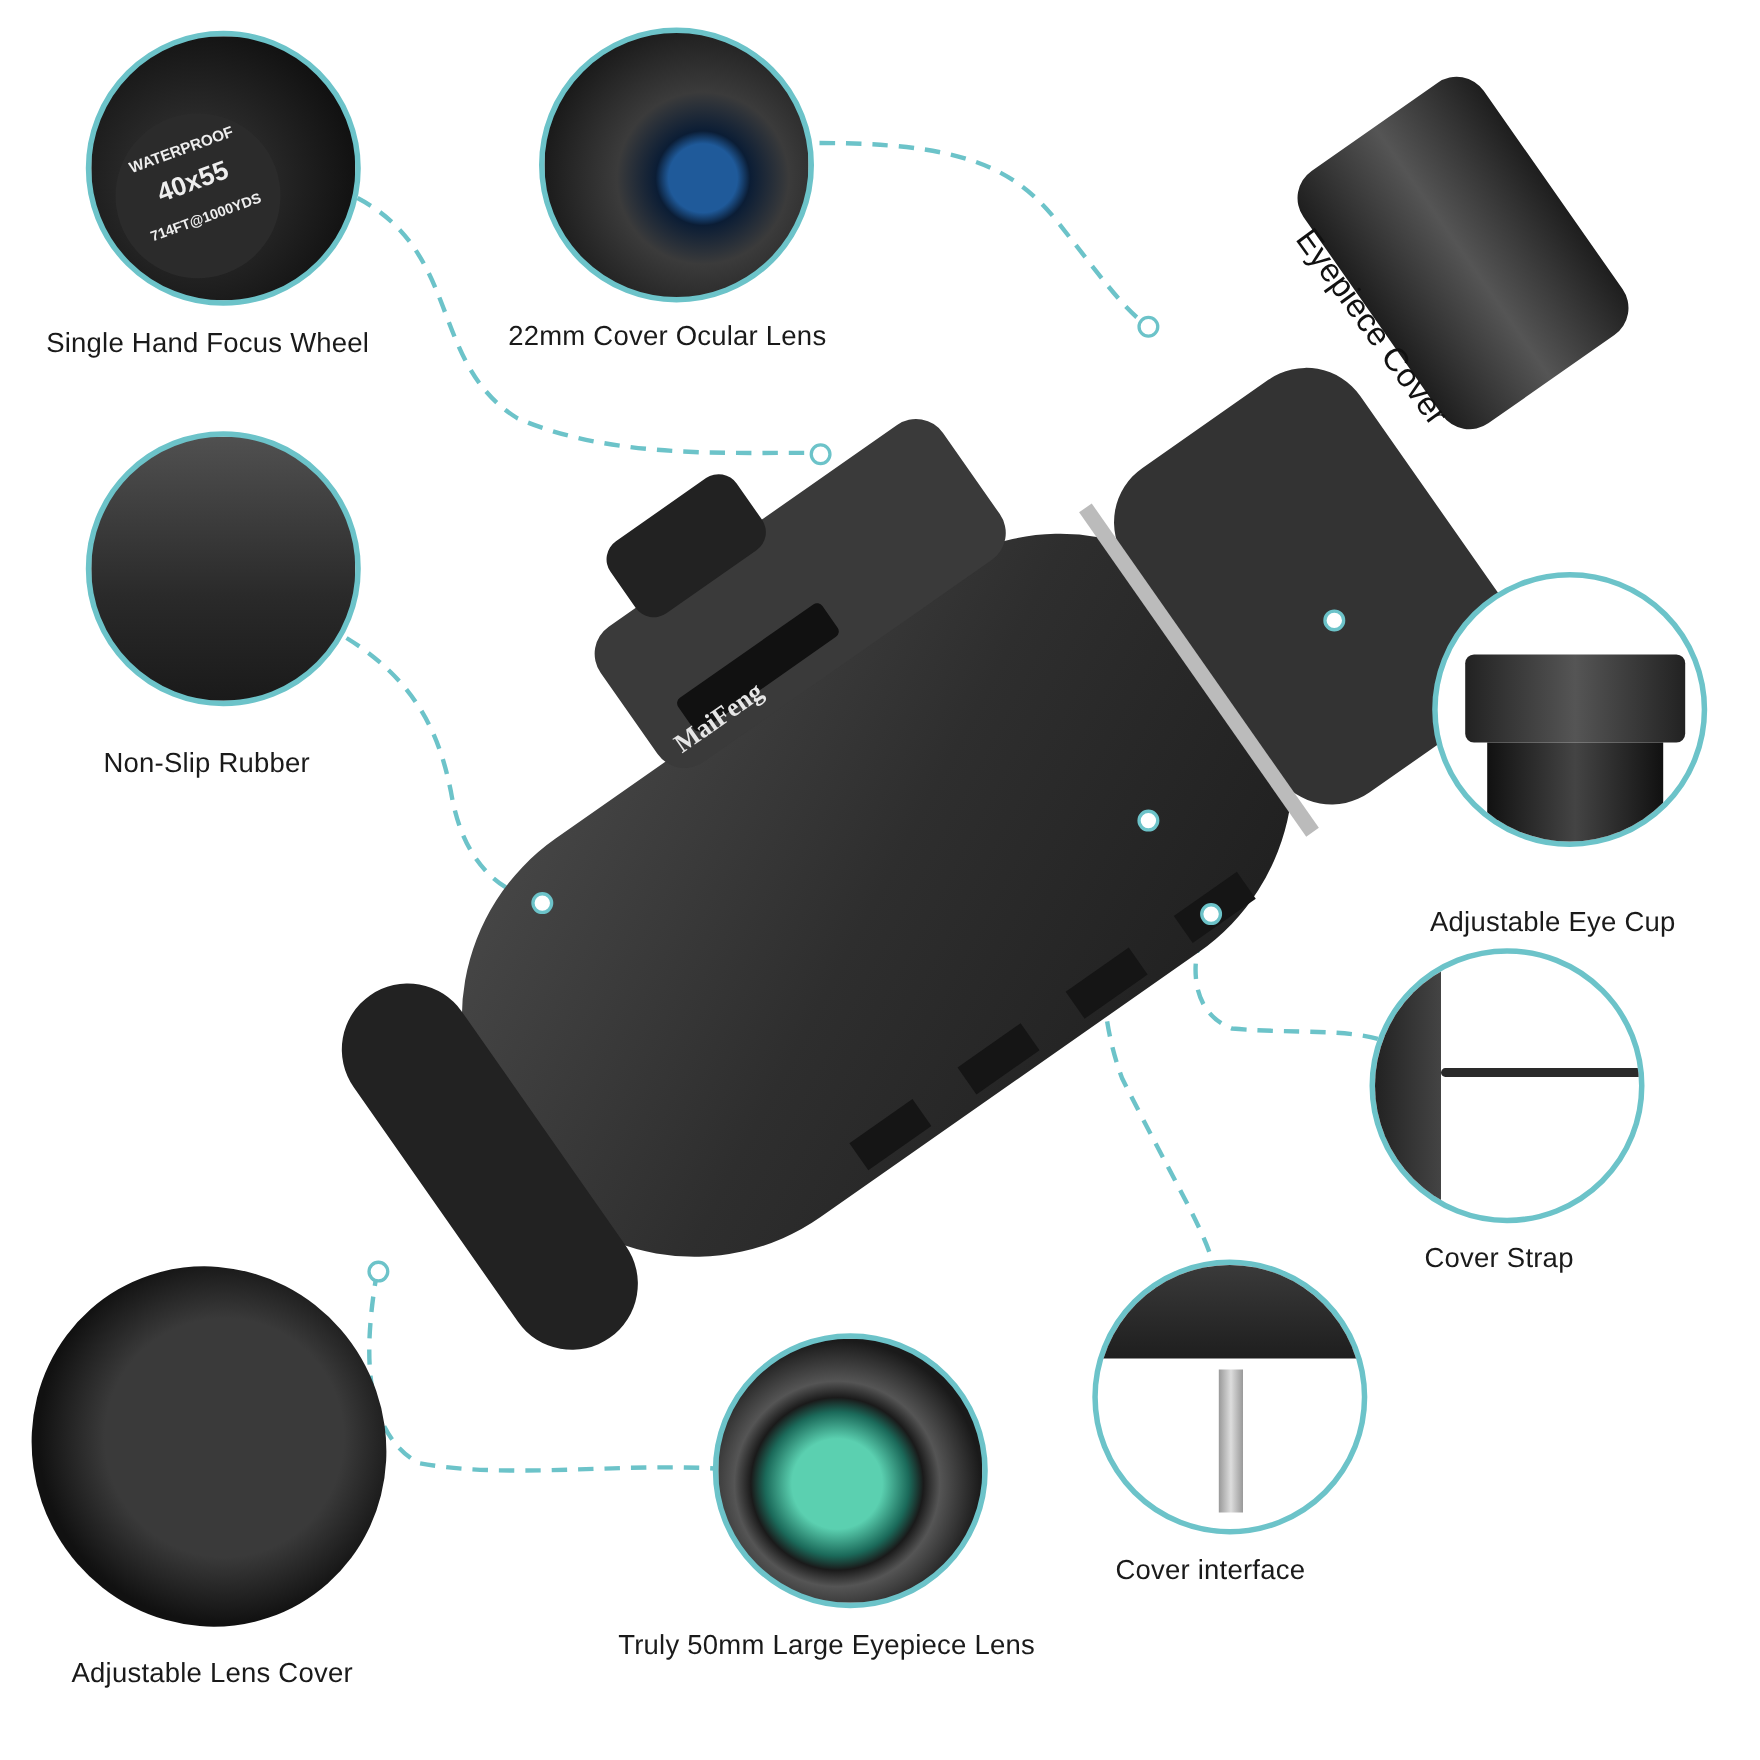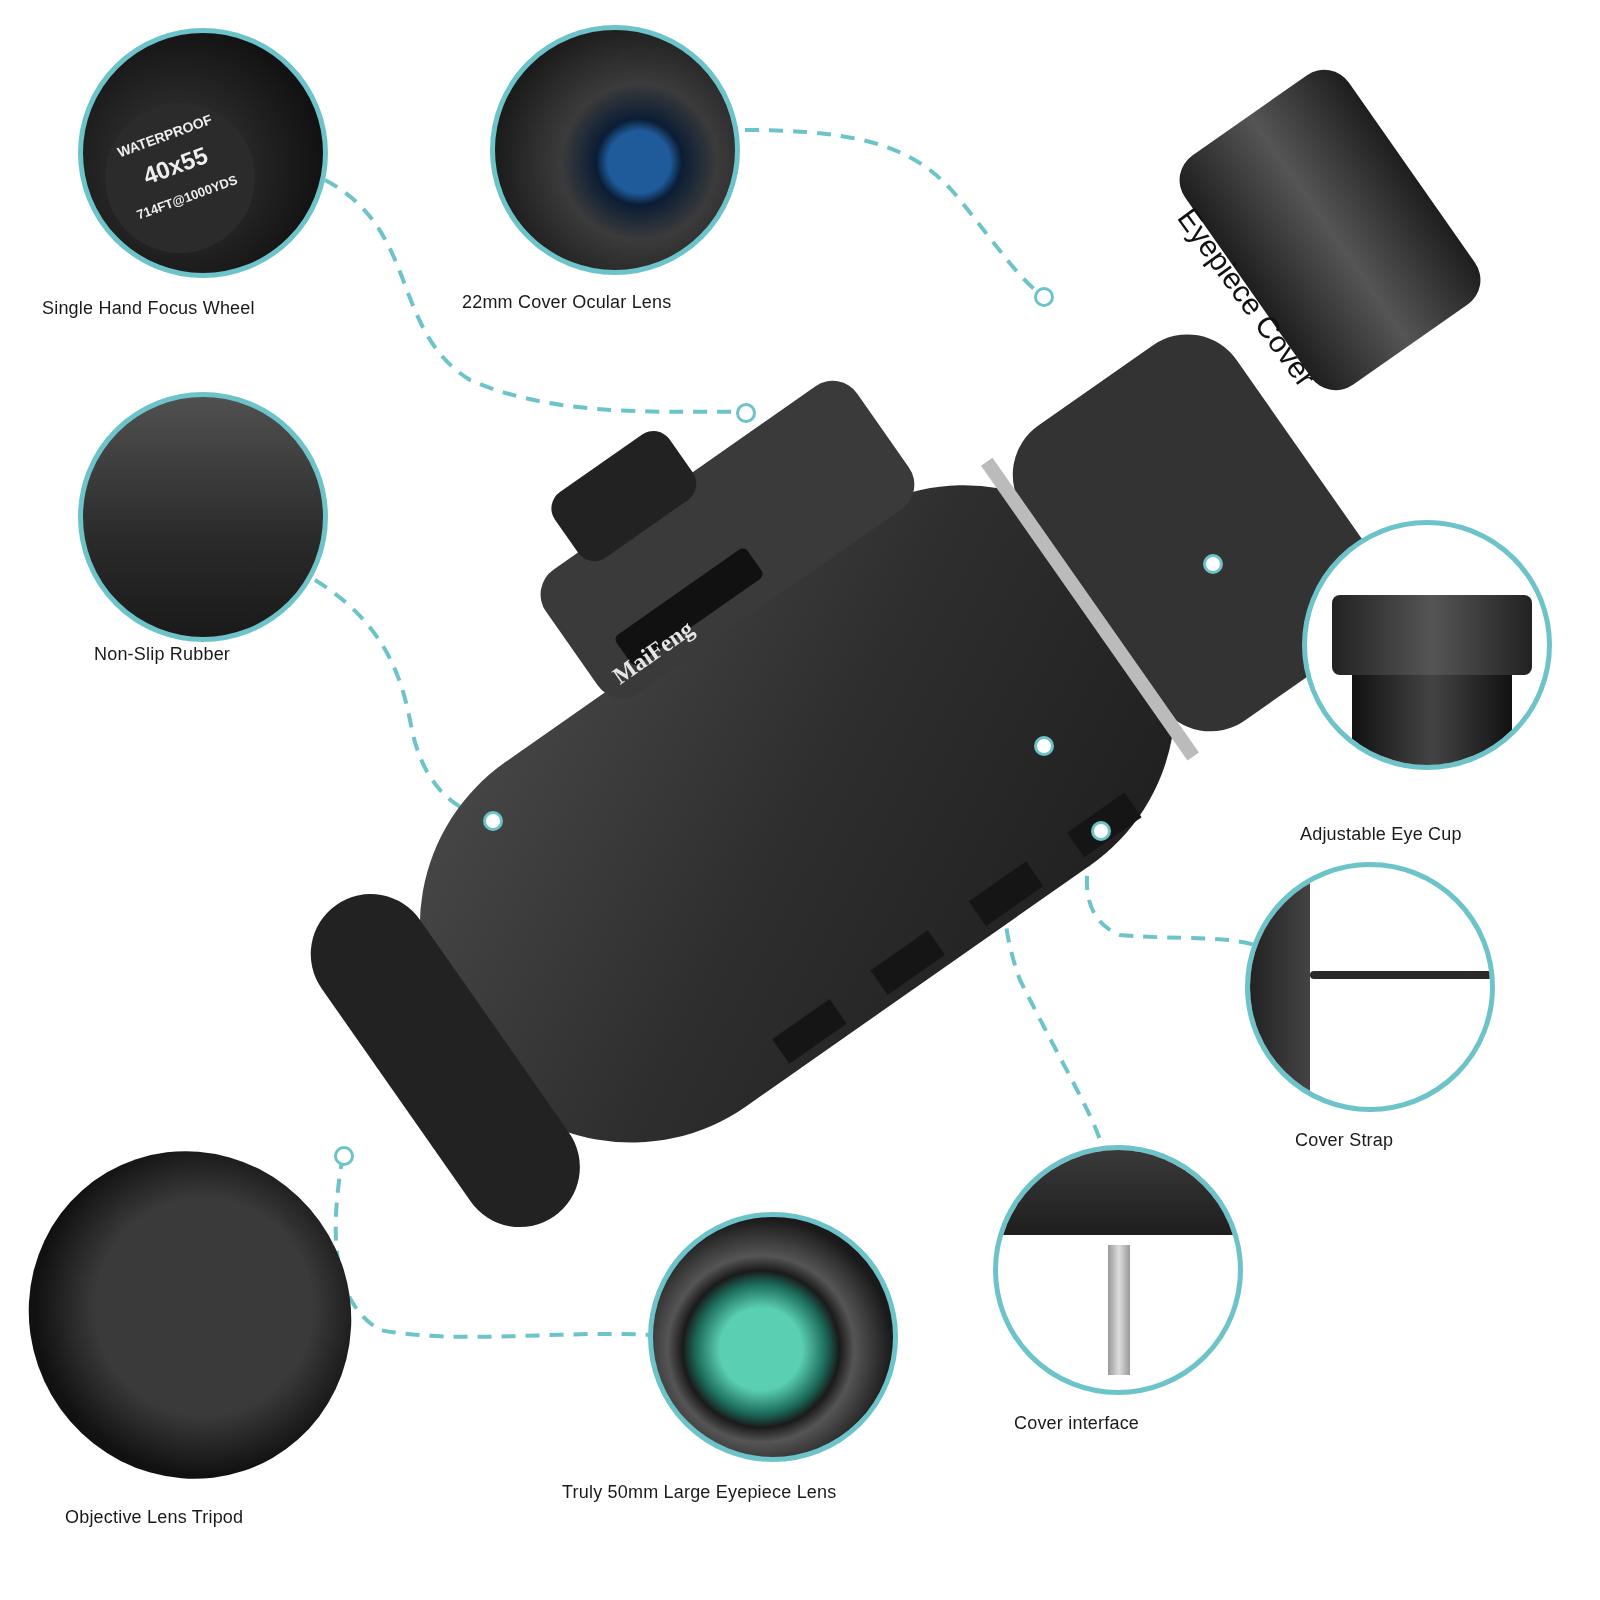--- a/index.html
+++ b/index.html
@@ -1,17 +1,17 @@
 <!DOCTYPE html>
 <html><head>
 <meta charset="utf-8">
 <style>
   html, body { margin:0; padding:0; background:#ffffff; }
   body { width:1600px; height:1600px; position:relative; overflow:hidden; font-family:"Liberation Sans", sans-serif; }
-  .label { position:absolute; font-size:18px; color:#1a1a1a; white-space:nowrap; letter-spacing:0.2px; }
+  .label { position:absolute; font-size:25px; color:#1a1a1a; white-space:nowrap; letter-spacing:0.2px; }
   .circle { position:absolute; border-radius:50%; border:5px solid #6cc3c9; overflow:hidden; box-sizing:border-box; background:#2c2c2c; }
   .dot { position:absolute; width:14px; height:14px; margin:-9px 0 0 -9px; border-radius:50%; background:#ffffff; border:3px solid #6cc3c9; }
   svg.lines { position:absolute; left:0; top:0; }
   .rot-label { position:absolute; font-size:30px; color:#111; transform-origin:left top; white-space:nowrap; }
 </style>
 </head>
 <body>
 
 <svg class="lines" width="1600" height="1600">
   <g fill="none" stroke="#6cc3c9" stroke-width="4" stroke-dasharray="14 10">
@@ -85,18 +85,18 @@
 <div class="dot" style="left:1043px;top:296px"></div>
 <div class="dot" style="left:492px;top:820px"></div>
 <div class="dot" style="left:1212px;top:563px"></div>
 <div class="dot" style="left:1043px;top:745px"></div>
 <div class="dot" style="left:1100px;top:830px"></div>
 <div class="dot" style="left:343px;top:1155px"></div>
 
 <div class="label" style="left:42px;top:298px">Single Hand Focus Wheel</div>
 <div class="label" style="left:462px;top:292px">22mm Cover Ocular Lens</div>
 <div class="rot-label" style="left:1198px;top:202px;transform:rotate(54deg)">Eyepiece Cover</div>
-<div class="label" style="left:94px;top:644px">Non-Slip Rubber</div>
+<div class="label" style="left:94px;top:680px">Non-Slip Rubber</div>
 <div class="label" style="left:1300px;top:824px">Adjustable Eye Cup</div>
 <div class="label" style="left:1295px;top:1130px">Cover Strap</div>
 <div class="label" style="left:1014px;top:1413px">Cover interface</div>
 <div class="label" style="left:562px;top:1482px">Truly 50mm Large Eyepiece Lens</div>
-<div class="label" style="left:65px;top:1507px">Objective Lens Tripod</div>
+<div class="label" style="left:65px;top:1507px">Adjustable Lens Cover</div>
 
 </body></html>

